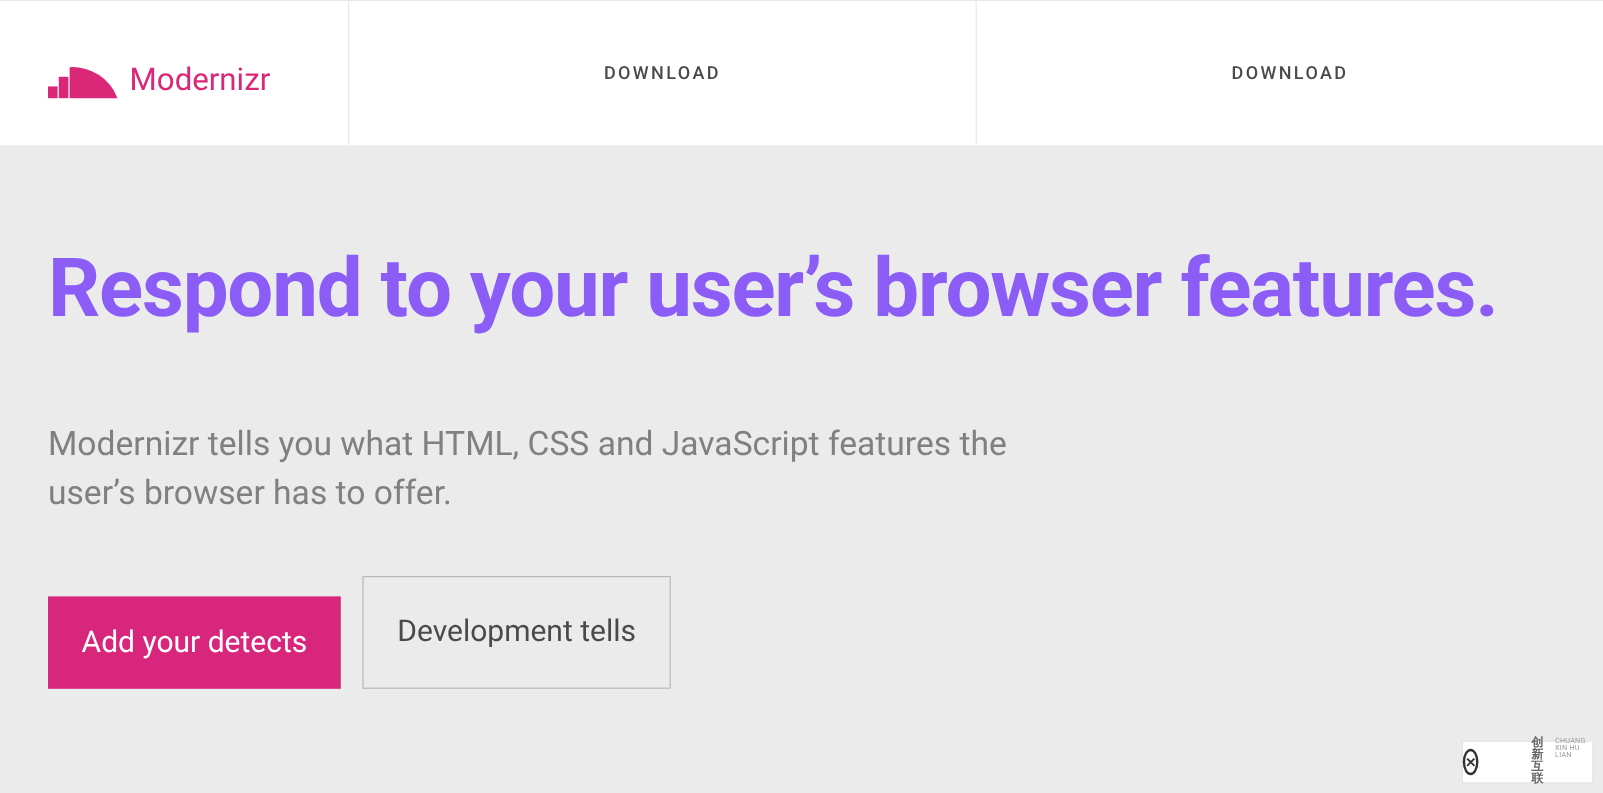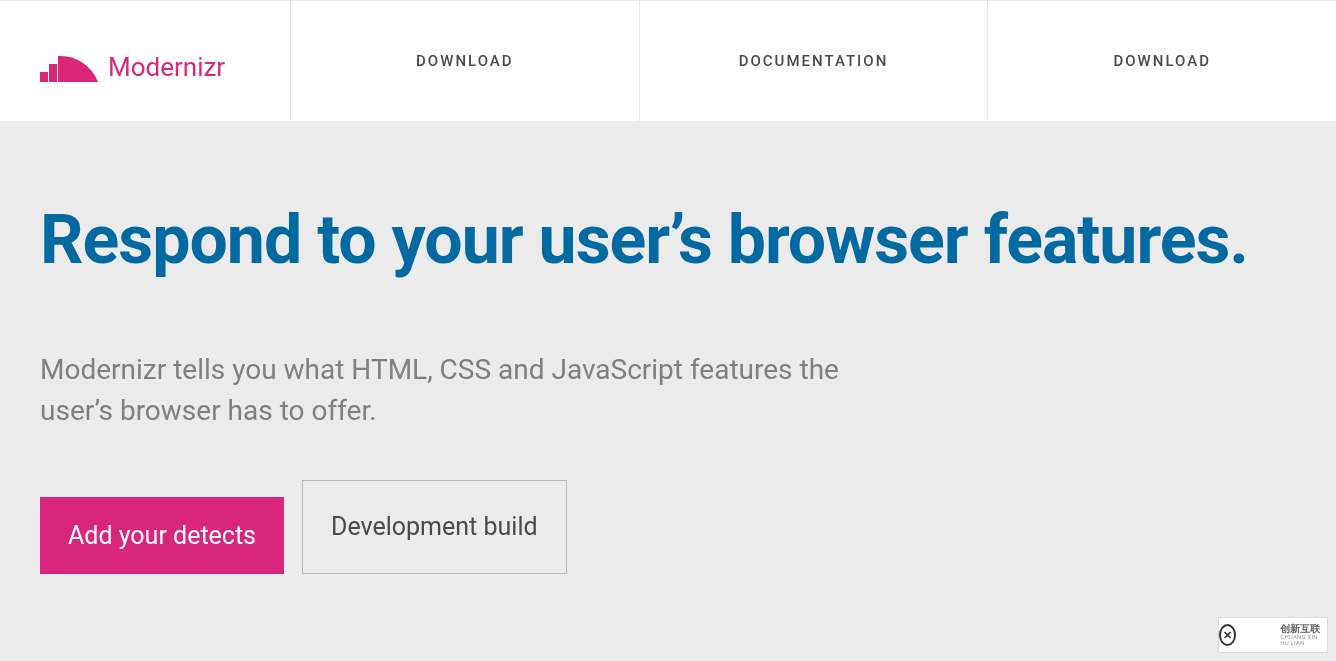--- a/index.html
+++ b/index.html
@@ -56,21 +56,21 @@
       color: #4a4a4a;
       font-weight: 500;
       cursor: pointer;
     }
     .hero {
       padding: 75px 40px 40px 40px;
     }
     .hero-title {
       font-size: 68px;
       font-weight: 700;
-      color: #0369a1;
+      color: #8b5cf6;
       line-height: 1.3;
       letter-spacing: -1px;
     }
     .hero-subtitle {
       font-size: 28px;
       color: #808080;
       margin-top: 66px;
       line-height: 1.45;
       font-weight: 400;
       max-width: 800px;
@@ -118,50 +118,49 @@
       height: 22px;
       border: 2px solid #333;
       border-radius: 50%;
       margin-right: 4px;
       display: flex;
       align-items: center;
       justify-content: center;
       font-size: 11px;
       color: #333;
     }
-    .watermark .wk-text { display:flex; flex-direction:column; line-height:1;margin-left:40px; }
+    .watermark .wk-text { display:flex; flex-direction:row; line-height:1;margin-left:40px; }
     .watermark .wk-sub { font-size:6px; color:#999; font-weight:400; letter-spacing:0.2px; }
   </style>
 </head>
 <body>
 
 <header class="header">
   <div class="logo-section">
     <div class="logo-icon">
       <svg width="60" height="30" viewBox="0 0 60 30">
         <rect x="0" y="20" width="8" height="10" fill="#db2777"></rect>
         <rect x="9" y="12" width="8" height="18" fill="#db2777"></rect>
         <path d="M 18 4 L 18 30 L 58 30 A 40 40 0 0 0 18 4 Z" fill="#db2777"></path>
       </svg>
     </div>
     <span class="logo-text">Modernizr</span>
   </div>
   <nav class="nav">
     <a class="nav-item">DOWNLOAD</a>
-    <a class="nav-item">DOCUMENTATION</a>
     <a class="nav-item">DOWNLOAD</a>
   </nav>
 </header>
 
 <section class="hero">
   <h1 class="hero-title">Respond to your user’s browser features.</h1>
   <p class="hero-subtitle">Modernizr tells you what HTML, CSS and JavaScript features the user’s browser has to offer.</p>
   <div class="button-row">
     <button class="btn btn-primary">Add your detects</button>
-    <button class="btn btn-secondary">Development build</button>
+    <button class="btn btn-secondary">Development tells</button>
   </div>
 </section>
 
 <div class="watermark">
   <div class="wk-icon">✕</div>
   <div class="wk-text">
     <span>创新互联</span>
     <span class="wk-sub">CHUANG XIN HU LIAN</span>
   </div>
 </div>

